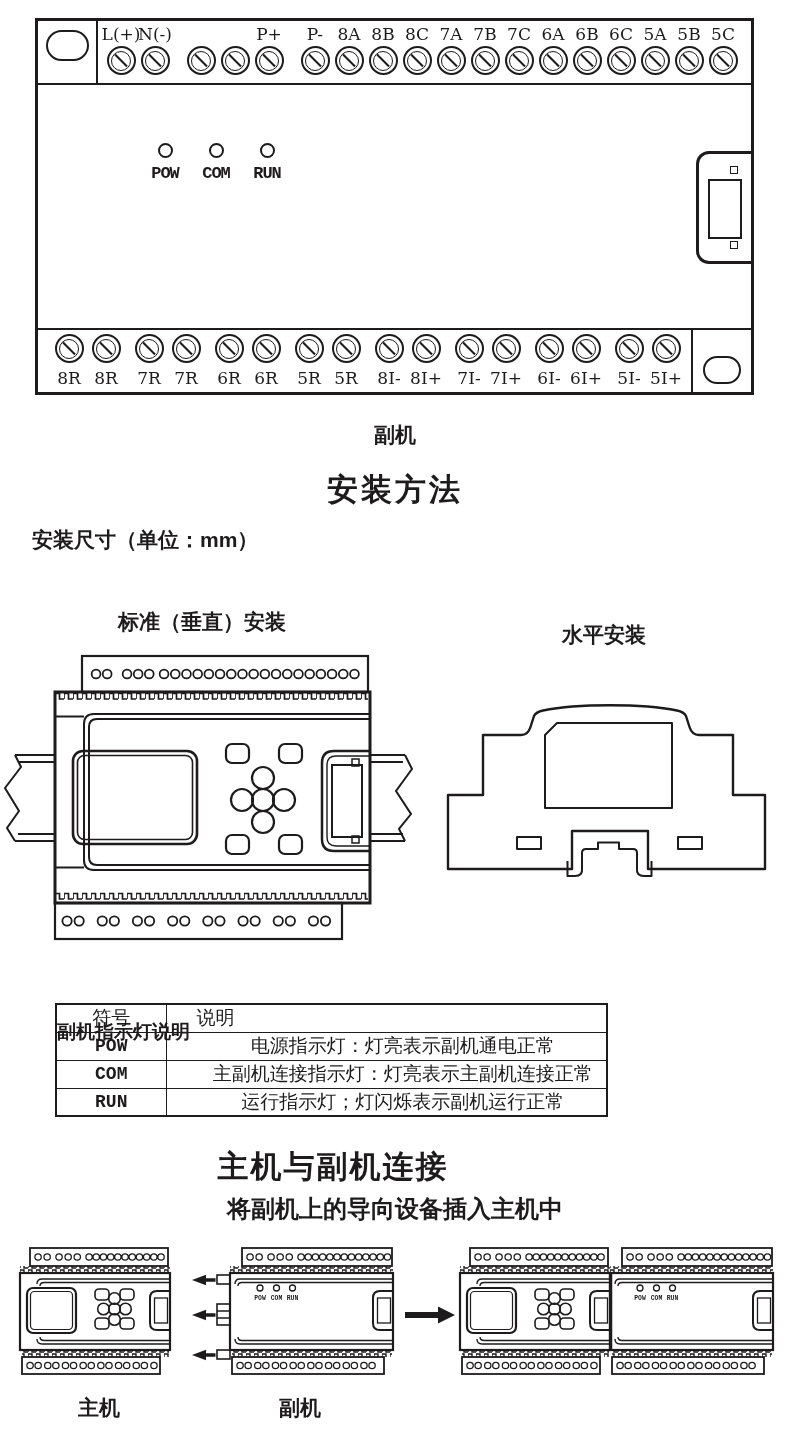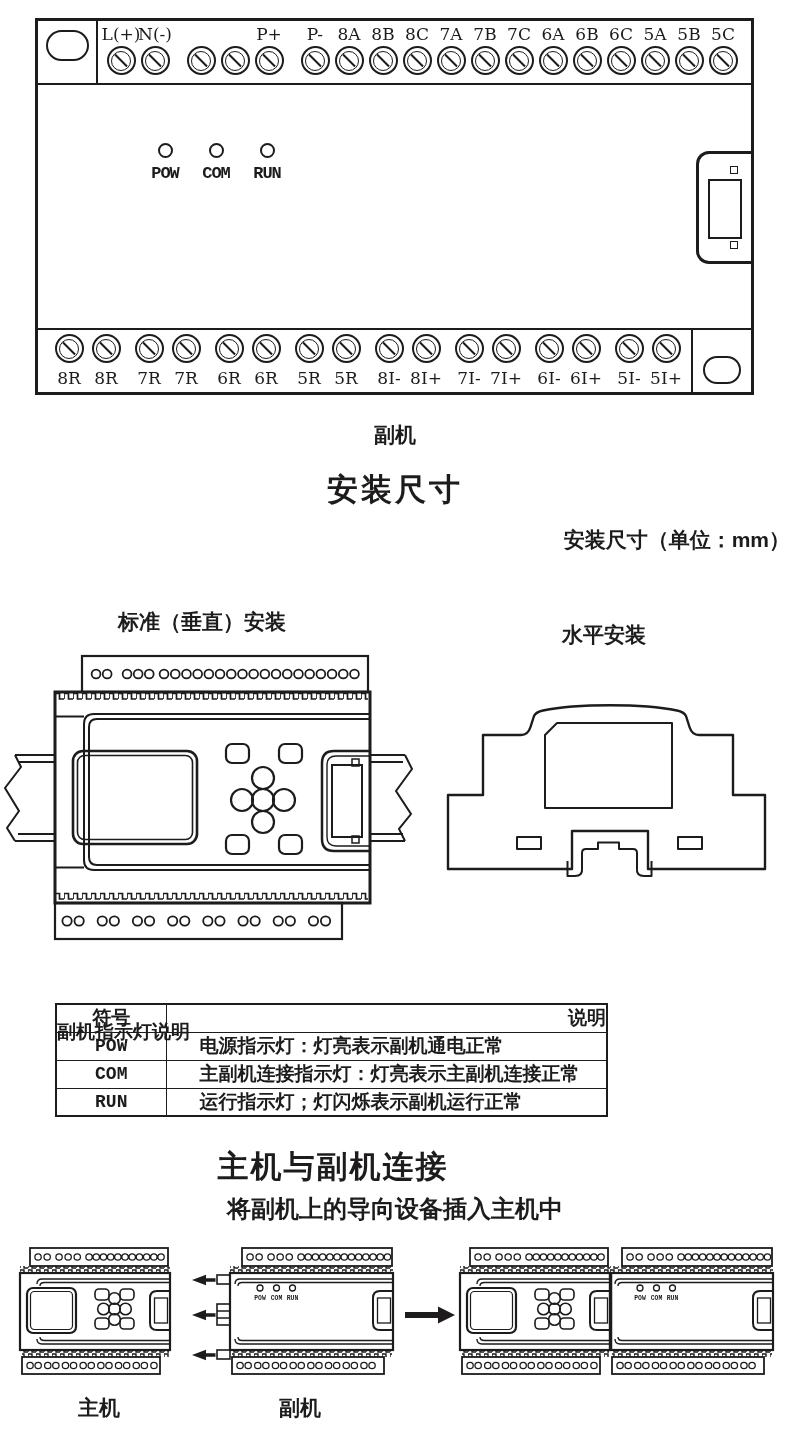--- a/index.html
+++ b/index.html
@@ -45,37 +45,37 @@
              border:3px solid var(--ink);border-right:none;border-radius:13px 0 0 13px;}
   .connector .cinner{position:absolute;right:9px;top:25px;width:34px;height:60px;
              border:2.2px solid var(--ink);}
   .connector .notch{position:absolute;right:13px;width:8px;height:8px;border:1.6px solid var(--ink);}
   .connector .notch.nt{top:12px;} .connector .notch.nb{bottom:12px;}
 
   
   .cap-serif{font-family:"DejaVu Serif",serif;font-weight:bold;}
   .t-devcap{top:421px;left:0;width:790px;text-align:center;font-size:21px;}
   .t-h1{top:469px;left:0;width:790px;text-align:center;font-size:31px;font-weight:bold;letter-spacing:3px;}
-  .t-sub1{top:526px;left:0;width:790px;text-align:right;font-size:21px;font-weight:bold;}
+  .t-sub1{top:526px;left:0;width:790px;text-align:left;font-size:21px;font-weight:bold;padding-left:32px;}
   .t-vlab{top:608px;left:118px;font-size:21px;font-weight:600;}
   .t-hlab{top:621px;left:562px;font-size:21px;font-weight:600;}
   .t-tabcap{top:1019px;left:57px;font-size:19px;font-weight:600;}
   .t-h2{top:1146px;left:0;width:666px;text-align:center;font-size:31px;font-weight:bold;letter-spacing:2px;}
   .t-sub2{top:1193px;left:0;width:790px;text-align:center;font-size:24px;font-weight:bold;}
   .t-mainlab{top:1394px;left:56px;width:64px;text-align:right;font-size:21px;}
   .t-sublab{top:1394px;left:268px;width:64px;text-align:center;font-size:21px;}
 
   
   .ledtable{left:55px;top:1003px;width:553px;border-collapse:collapse;
             border:2.5px solid var(--ink);table-layout:fixed;}
   .ledtable th,.ledtable td{border:1.3px solid var(--ink);height:28px;padding:0;
-            font-size:19px;font-weight:700;vertical-align:middle;}
+            font-size:19px;font-weight:400;vertical-align:middle;}
   .ledtable .col-sym{width:110px;text-align:center;}
-  .ledtable th.col-desc{text-align:right;padding-left:30px;}
-  .ledtable td.desc{text-align:left;padding-left:33px;}
+  .ledtable th.col-desc{text-align:left;padding-left:30px;}
+  .ledtable td.desc{text-align:center;padding-left:33px;}
   .ledtable td.sym{font-family:"Liberation Mono",monospace;font-weight:bold;font-size:18px;}
 
   svg{display:block;}
   svg text{font-family:"Liberation Mono",monospace;font-weight:bold;}
 </style>
 </head>
 <body>
 
 <div class="canvas">
 
@@ -270,21 +270,21 @@
           </div>
         </div>
       <div class="corner-cell br">
         <div class="oval b"></div>
       </div>
     </div>
   </div>
 
   <div class="abs cap-serif t-devcap">副机</div>
 
-  <div class="abs t-h1">安装尺寸</div>
+  <div class="abs t-h1">安装方法</div>
   <div class="abs t-sub1">安装尺寸（单位：mm）</div>
   <div class="abs t-vlab">标准（垂直）安装</div>
   <div class="abs t-hlab">水平安装</div>
 
   <svg class="abs" style="left:0;top:648px" width="430" height="302" viewBox="0 0 430 302">
     <defs>
       <pattern id="cr1" patternUnits="userSpaceOnUse" x="55" y="44" width="9" height="8">
         <path d="M0,7 V1.5 H4.5 V7 H9" fill="none" stroke="#1d1b1b" stroke-width="1.7"></path>
       </pattern>
     </defs>

